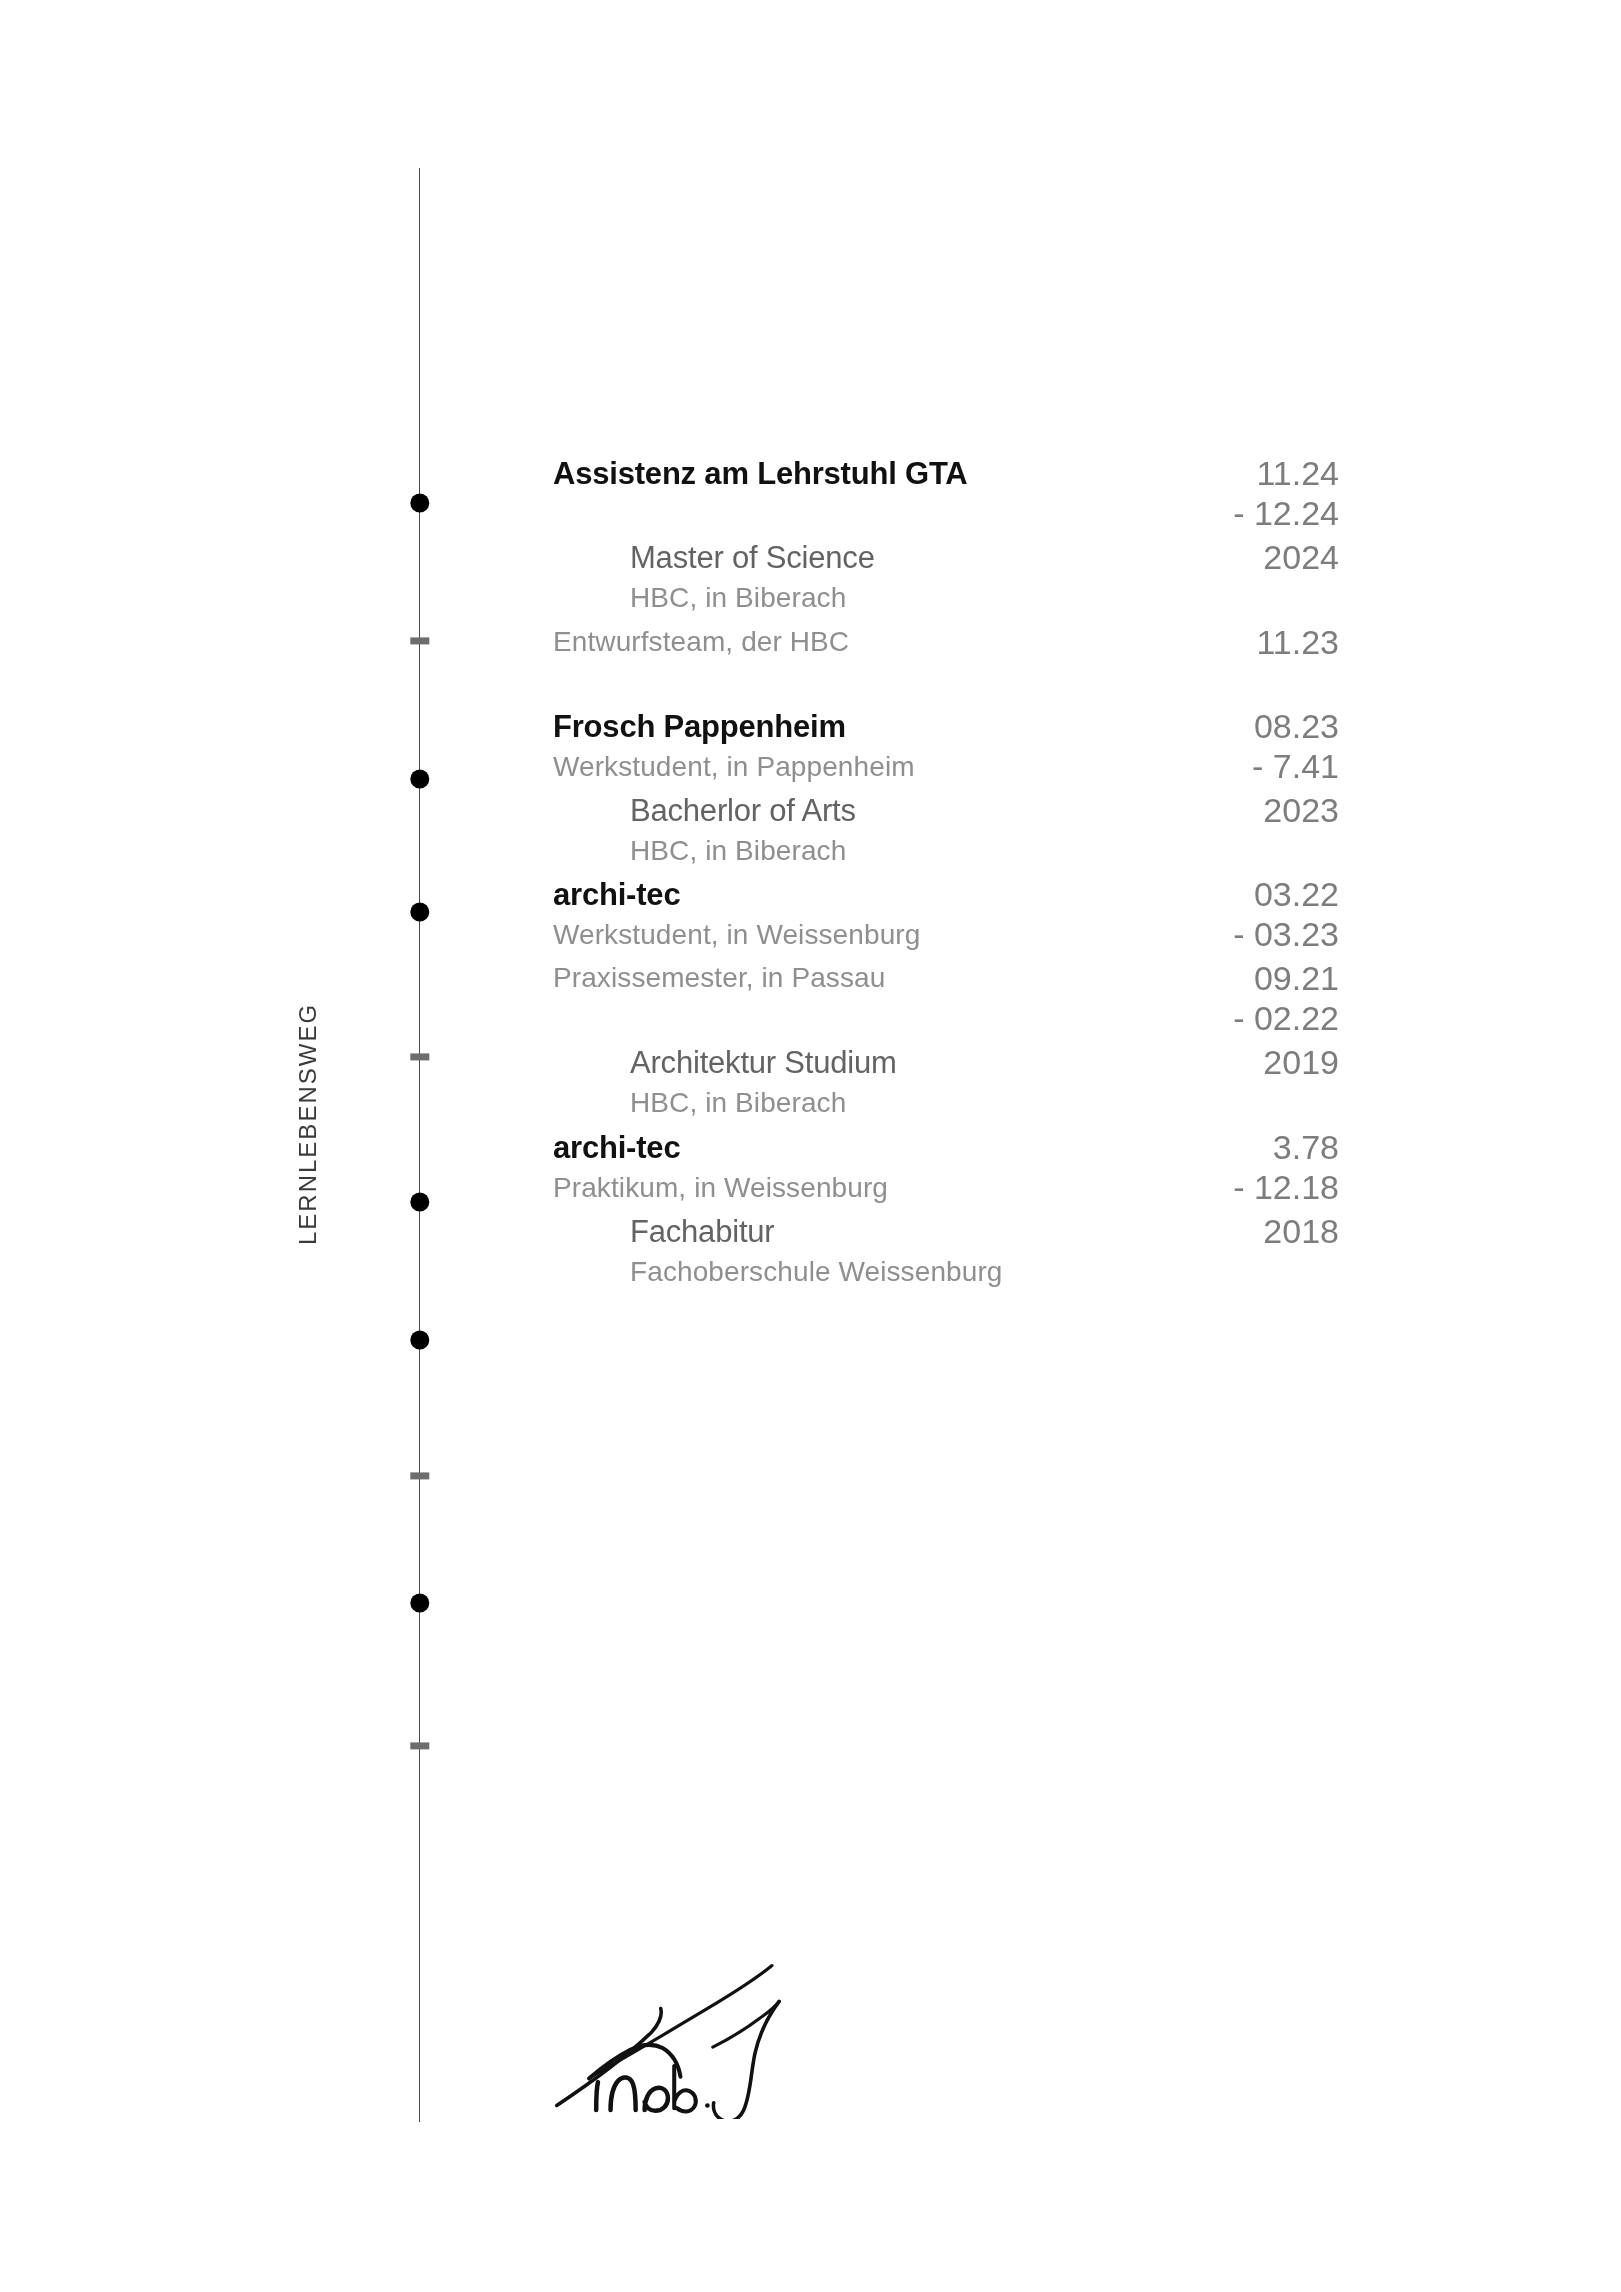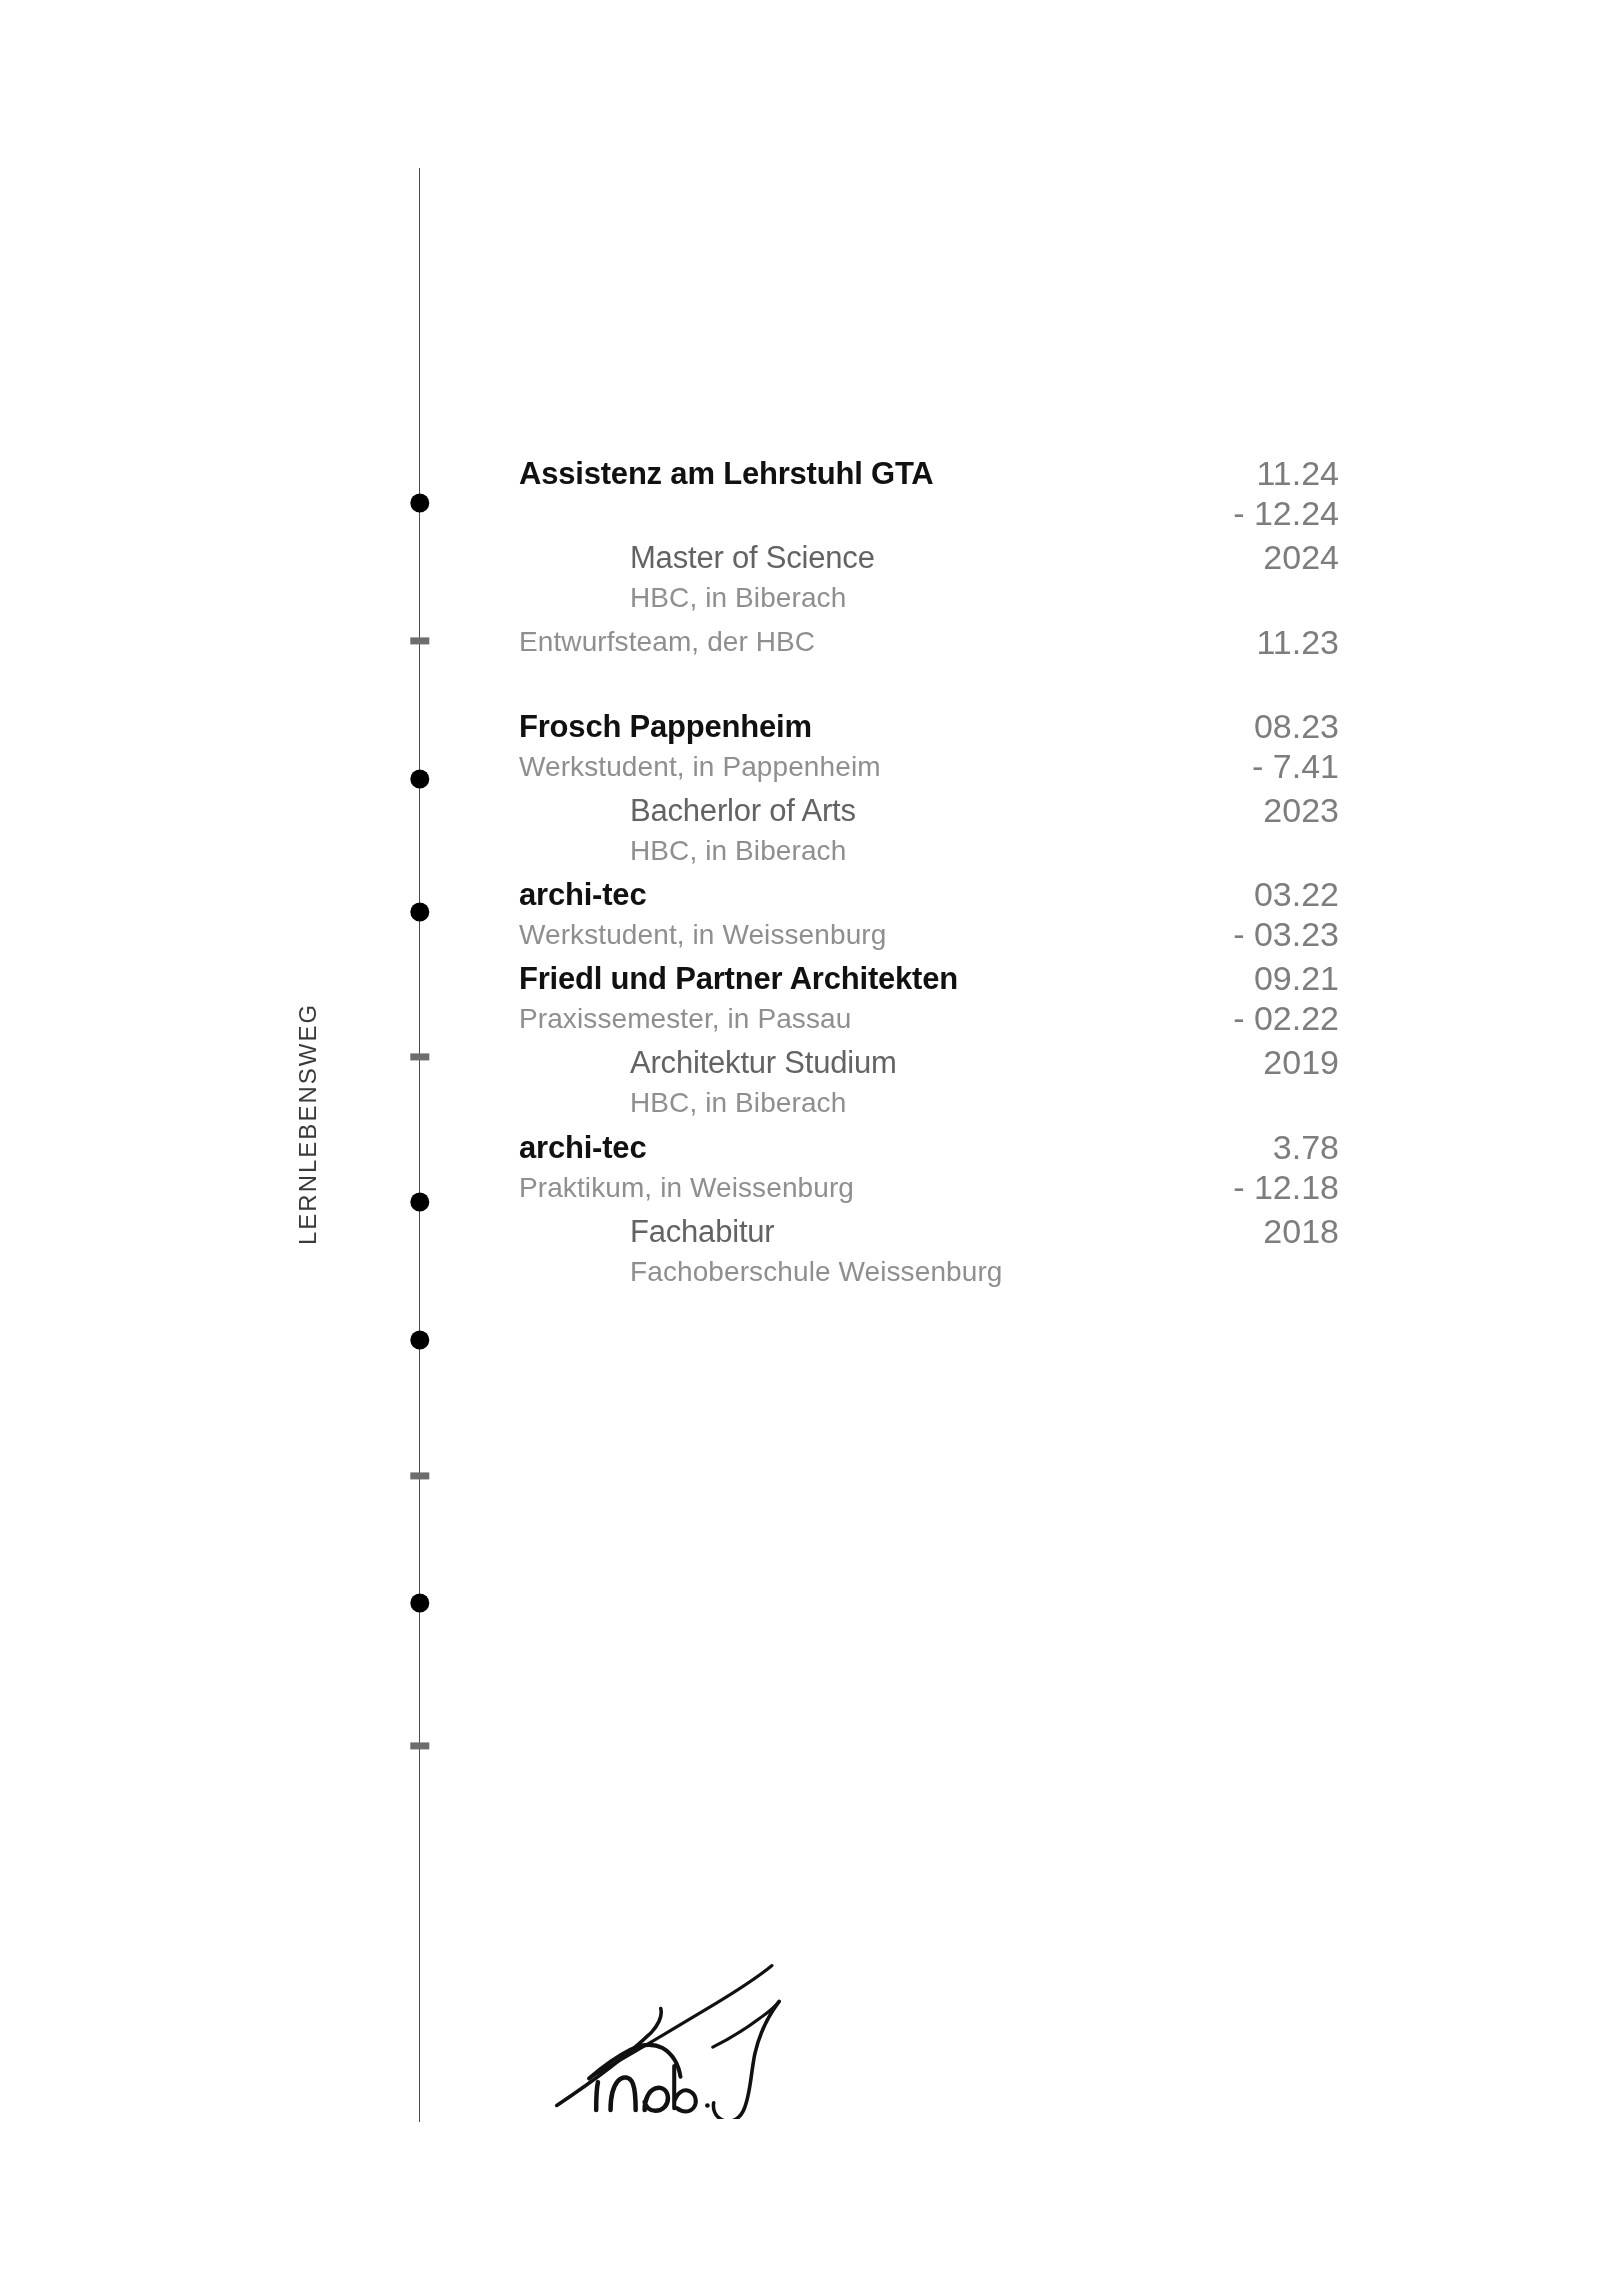--- a/index.html
+++ b/index.html
@@ -78,21 +78,21 @@
     width: 1621px;
   }
 
   .entry-inner {
     position: relative;
     width: 1621px;
   }
 
   .entry .txt {
     position: absolute;
-    left: 519px;
+    left: 553px;
   }
   .entry.edu .txt {
     left: 630px;
   }
 
   .e-title {
     font-size: 31px;
     line-height: 41px;
     letter-spacing: -0.2px;
     white-space: nowrap;
@@ -229,21 +229,20 @@
           </div>
           <div class="dates">
             <div class="d-start">03.22</div>
             <div class="d-end">- 03.23</div>
           </div>
         </div>
       </div>
       <div class="entry work" style="top: 958px;">
         <div class="entry-inner">
           <div class="txt">
-            <div class="e-title">Friedl und Partner Architekten</div>
             <div class="e-sub">Praxissemester, in Passau</div>
           </div>
           <div class="dates">
             <div class="d-start">09.21</div>
             <div class="d-end">- 02.22</div>
           </div>
         </div>
       </div>
       <div class="entry edu" style="top: 1042px;">
         <div class="entry-inner">

